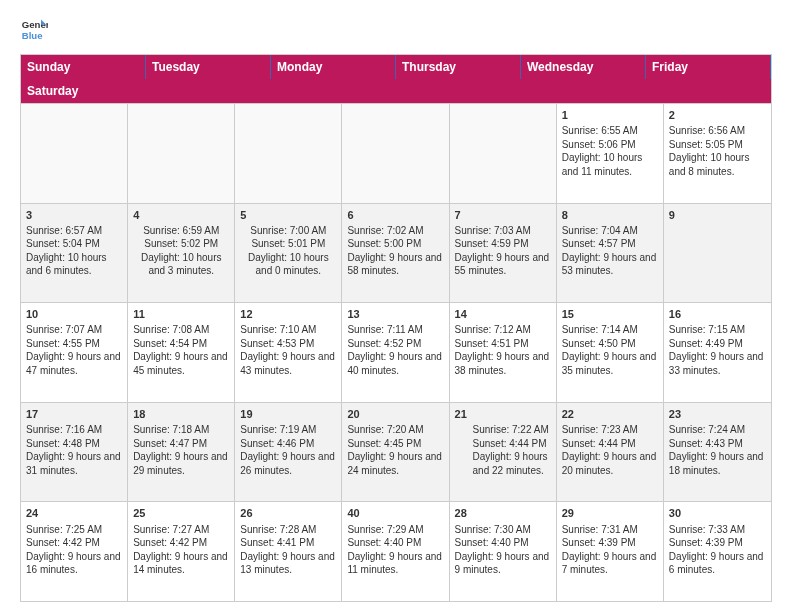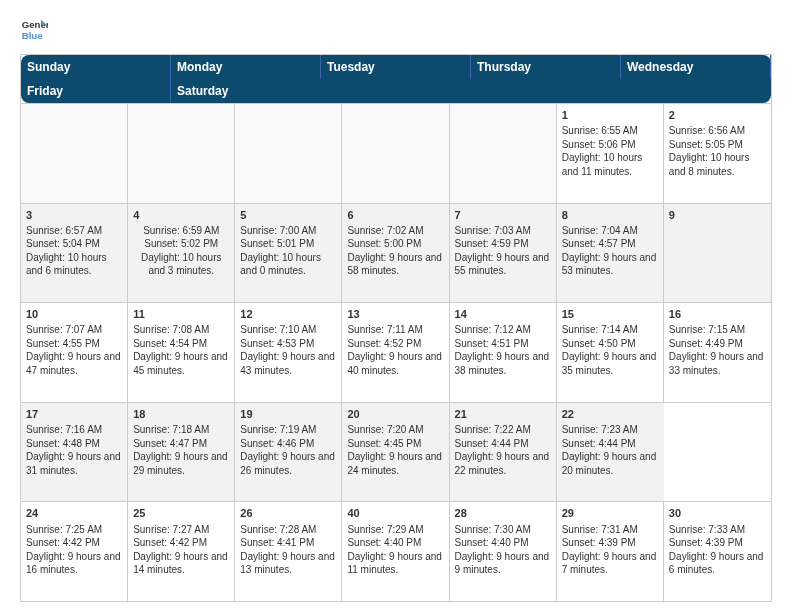--- a/index.html
+++ b/index.html
@@ -53,23 +53,22 @@
       color: #555;
     }
     .calendar {
       flex: 1;
       display: flex;
       flex-direction: column;
       border: 1px solid #ccc;
     }
     .cal-header {
       display: grid;
-      grid-template-columns: repeat(5, 1fr);
-      background: #0c4a6e;
-      border-radius: 8px;
+      grid-template-columns: repeat(6, 1fr);
+      background: #be185d;
     }
     .cal-header-cell {
       color: #fff;
       font-size: 12px;
       font-weight: bold;
       padding: 5px 6px;
       text-align: left;
       border-right: 1px solid #3a63b0;
     }
     .cal-header-cell:last-child { border-right: none; }
@@ -130,22 +129,22 @@
     </div>
     <div class="title-area">
       <div class="month-title"></div>
       <div class="location-title"></div>
     </div>
   </div>
 
   <div class="calendar">
     <div class="cal-header">
     <div class="cal-header-cell">Sunday</div>
+        <div class="cal-header-cell">Tuesday</div>
         <div class="cal-header-cell">Monday</div>
-        <div class="cal-header-cell">Tuesday</div>
         <div class="cal-header-cell">Thursday</div>
         <div class="cal-header-cell">Wednesday</div>
         <div class="cal-header-cell">Friday</div>
         <div class="cal-header-cell">Saturday</div>
       </div>
     <div class="cal-body">
     <div class="cal-row">
           <div class="cal-cell empty"></div>
           <div class="cal-cell empty"></div>
           <div class="cal-cell empty"></div>
@@ -172,21 +171,21 @@
 Daylight: 10 hours and 6 minutes.</div>
           </div>
           <div class="cal-cell">
             <span class="day-num">4</span>
             <div class="info" style="white-space: pre-line; text-align: center;">Sunrise: 6:59 AM
 Sunset: 5:02 PM
 Daylight: 10 hours and 3 minutes.</div>
           </div>
           <div class="cal-cell">
             <span class="day-num">5</span>
-            <div class="info" style="white-space: pre-line;">Sunrise: 7:00 AM
+            <div class="info" style="white-space: pre-line; text-align: center;">Sunrise: 7:00 AM
 Sunset: 5:01 PM
 Daylight: 10 hours and 0 minutes.</div>
           </div>
           <div class="cal-cell">
             <span class="day-num">6</span>
             <div class="info" style="white-space: pre-line;">Sunrise: 7:02 AM
 Sunset: 5:00 PM
 Daylight: 9 hours and 58 minutes.</div>
           </div>
           <div class="cal-cell">
@@ -269,29 +268,35 @@
 Daylight: 9 hours and 26 minutes.</div>
           </div>
           <div class="cal-cell">
             <span class="day-num">20</span>
             <div class="info" style="white-space: pre-line;">Sunrise: 7:20 AM
 Sunset: 4:45 PM
 Daylight: 9 hours and 24 minutes.</div>
           </div>
           <div class="cal-cell">
             <span class="day-num">21</span>
-            <div class="info" style="white-space: pre-line;">Sunrise: 7:22 AM
+            <div class="info" style="white-space: pre-line; margin-left: 18px;">Sunrise: 7:22 AM
 Sunset: 4:44 PM
 Daylight: 9 hours and 22 minutes.</div>
           </div>
           <div class="cal-cell">
             <span class="day-num">22</span>
             <div class="info" style="white-space: pre-line;">Sunrise: 7:23 AM
 Sunset: 4:44 PM
 Daylight: 9 hours and 20 minutes.</div>
+          </div>
+          <div class="cal-cell">
+            <span class="day-num">23</span>
+            <div class="info" style="white-space: pre-line;">Sunrise: 7:24 AM
+Sunset: 4:43 PM
+Daylight: 9 hours and 18 minutes.</div>
           </div>
         </div>
         <div class="cal-row">
           <div class="cal-cell">
             <span class="day-num">24</span>
             <div class="info" style="white-space: pre-line;">Sunrise: 7:25 AM
 Sunset: 4:42 PM
 Daylight: 9 hours and 16 minutes.</div>
           </div>
           <div class="cal-cell">

